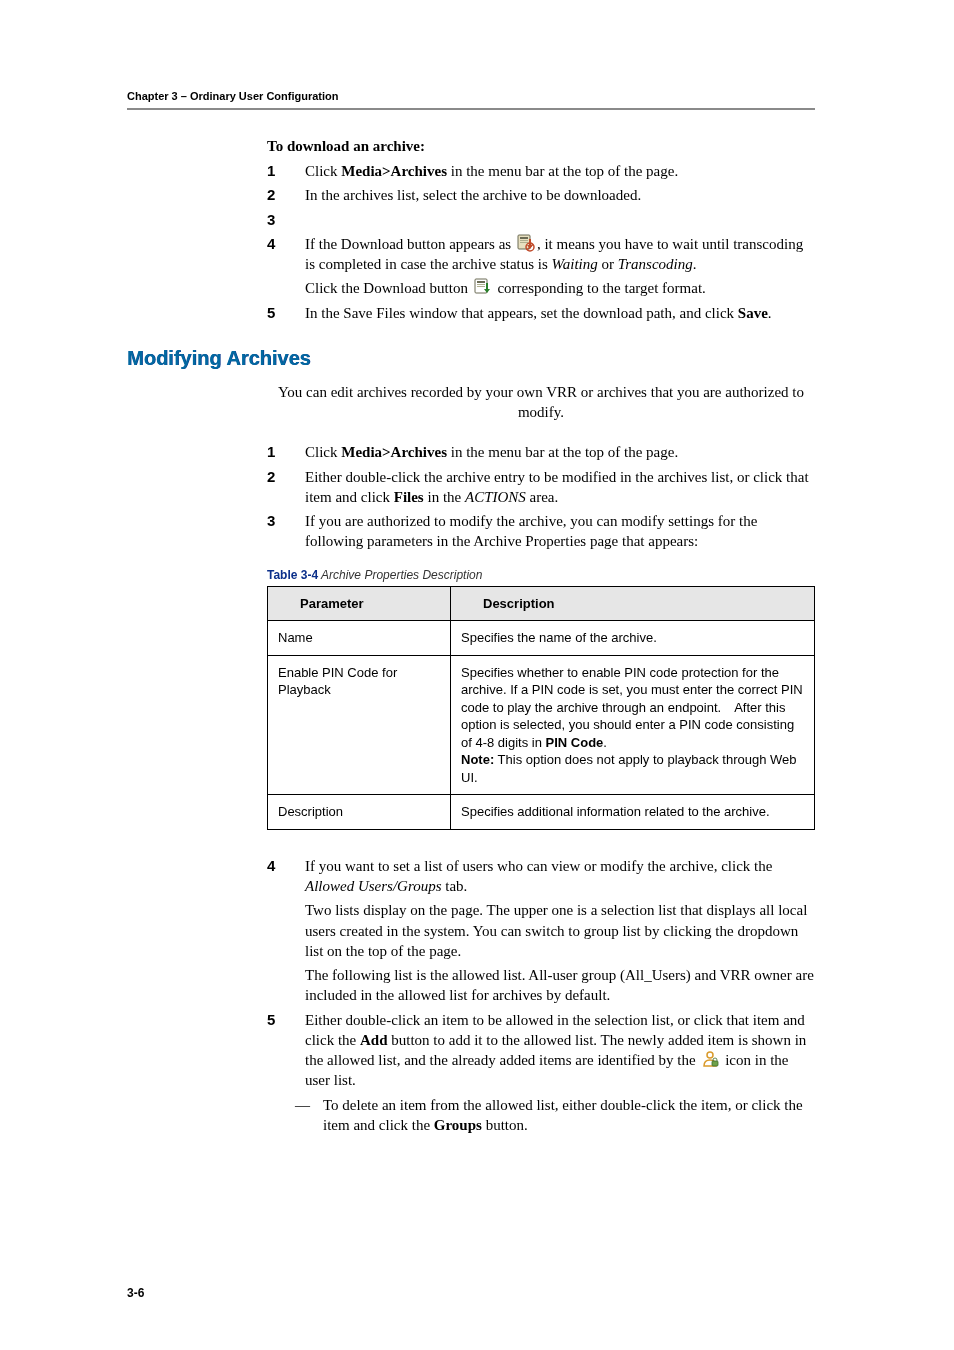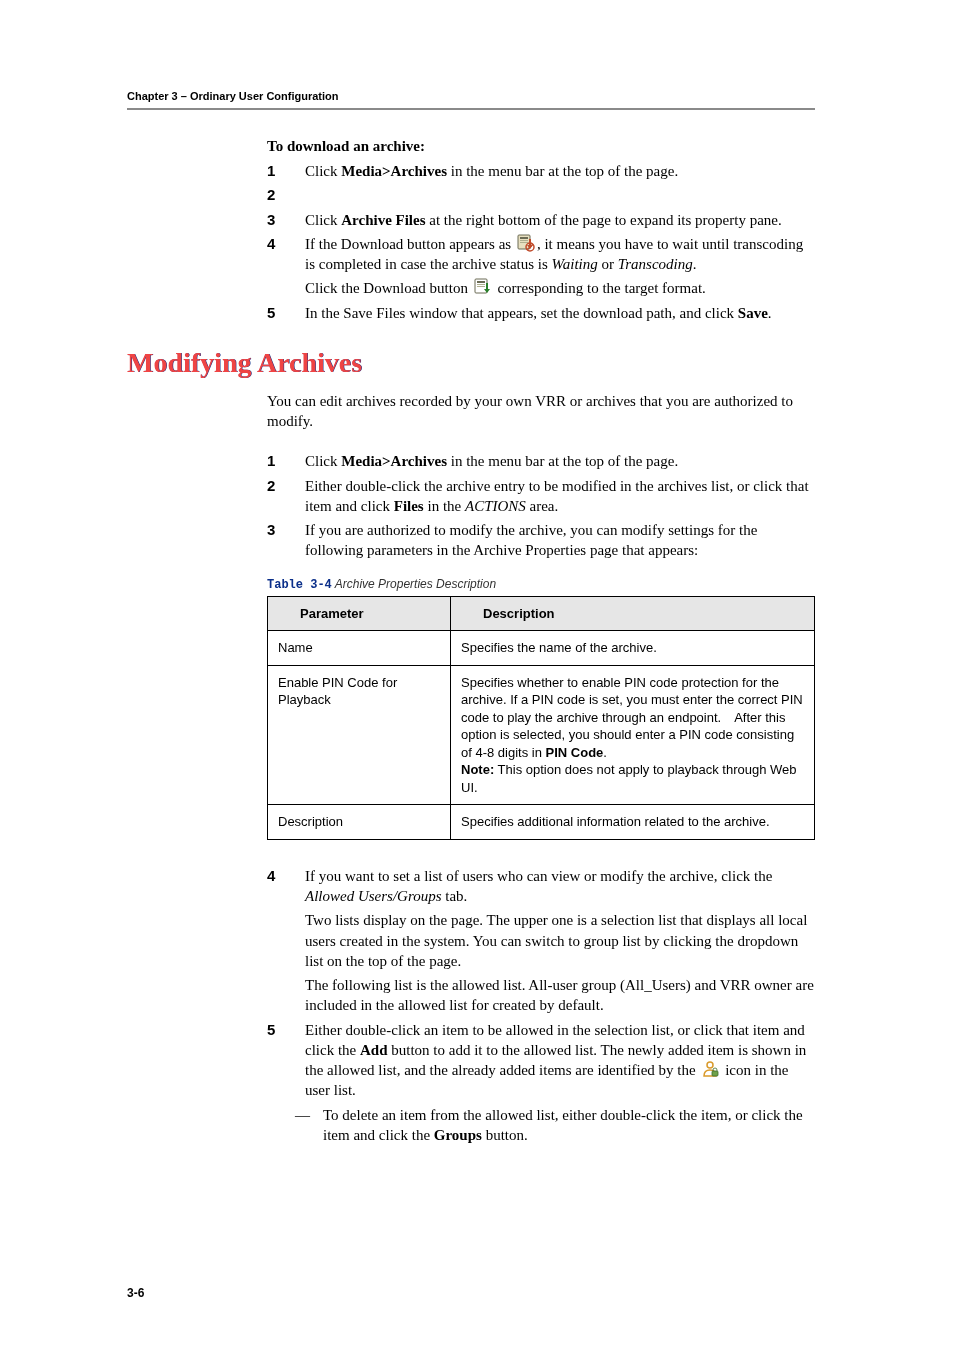--- a/index.html
+++ b/index.html
@@ -55,37 +55,36 @@
     flex: 0 0 28px;
   }
   ol.steps > li .step-body {
     flex: 1;
   }
   .step-body p {
     margin: 0 0 4px 10px;
   }
   .step-body p:last-child { margin-bottom: 0; }
   .section-title {
-    font-family: Liberation Serif, serif;
+    font-family: Liberation Sans, sans-serif;
     font-weight: 800;
-    color: #ef4444;
-    font-size: 28px;
+    color: #0369a1;
+    font-size: 20px;
     margin: 22px 0 6px 0;
     text-shadow: 0.5px 0 0 #0b2f8a;
   }
   .table-caption {
     font-family: Arial, Helvetica, sans-serif;
     font-size: 12px;
     margin: 14px 0 4px 0;
   }
   .table-caption .cap-strong {
     font-weight: bold;
     color: #0b2f8a;
     font-style: normal;
-    font-family: Liberation Mono, monospace;
   }
   .table-caption .cap-rest {
     font-style: italic;
     color: #333;
   }
   table.props {
     border-collapse: collapse;
     width: 100%;
     font-family: Arial, Helvetica, sans-serif;
     font-size: 13px;
@@ -143,26 +142,26 @@
     <p class="lead">To download an archive:</p>
     <ol class="steps" id="steps1">
         <li>
           <span class="num">1</span>
           <div class="step-body">
             <p>Click <b>Media&gt;Archives</b> in the menu bar at the top of the page.</p>
           </div>
         </li>
         <li>
           <span class="num">2</span>
+          <div class="step-body">
+            <p>In the archives list, select the archive to be downloaded.</p>
+          </div>
         </li>
         <li>
           <span class="num">3</span>
-          <div class="step-body">
-            <p>Click <b>Archive Files</b> at the right bottom of the page to expand its property pane.</p>
-          </div>
         </li>
         <li>
           <span class="num">4</span>
           <div class="step-body">
             <p>If the Download button appears as <svg class="icon-inline" width="18" height="18" viewBox="0 0 18 18">
                 <rect x="1" y="1" width="12" height="14" rx="1" fill="#e8e0c0" stroke="#6b6b55" stroke-width="1"></rect>
                 <rect x="3" y="3" width="8" height="2" fill="#6b6b55"></rect>
                 <rect x="3" y="6" width="8" height="1" fill="#b0b090"></rect>
                 <rect x="3" y="8" width="8" height="1" fill="#b0b090"></rect>
                 <path d="M12 5 L12 11 L10 11 L13 15 L16 11 L14 11 L14 5 Z" fill="#c04a2a"></path>
@@ -183,21 +182,21 @@
           <div class="step-body">
             <p>In the Save Files window that appears, set the download path, and click <b>Save</b>.</p>
           </div>
         </li>
       </ol>
   </div>
 
   <h2 class="section-title">Modifying Archives</h2>
 
   <div class="content-block">
-    <p style="margin:12px 0 18px 0; font-size:15px; line-height:1.35;">You can edit archives recorded by your own VRR or archives that you are authorized to modify.</p>
+    <p style="margin:12px 0 18px 0; font-size:15px; line-height:1.35;text-align:center;">You can edit archives recorded by your own VRR or archives that you are authorized to modify.</p>
 
     <ol class="steps" id="steps2a">
         <li>
           <span class="num">1</span>
           <div class="step-body">
             <p>Click <b>Media&gt;Archives</b> in the menu bar at the top of the page.</p>
           </div>
         </li>
         <li>
           <span class="num">2</span>
@@ -239,21 +238,21 @@
           </tr>
         </tbody>
     </table>
 
     <ol class="steps" id="steps2b">
         <li>
           <span class="num">4</span>
           <div class="step-body">
             <p>If you want to set a list of users who can view or modify the archive, click the <i>Allowed Users/Groups</i> tab.</p>
             <p>Two lists display on the page. The upper one is a selection list that displays all local users created in the system. You can switch to group list by clicking the dropdown list on the top of the page.</p>
-            <p>The following list is the allowed list. All-user group (All_Users) and VRR owner are included in the allowed list for created by default.</p>
+            <p>The following list is the allowed list. All-user group (All_Users) and VRR owner are included in the allowed list for archives by default.</p>
           </div>
         </li>
         <li>
           <span class="num">5</span>
           <div class="step-body">
             <p>Either double-click an item to be allowed in the selection list, or click that item and click the <b>Add</b> button to add it to the allowed list. The newly added item is shown in the allowed list, and the already added items are identified by the <svg class="icon-inline" width="18" height="18" viewBox="0 0 18 18">
                 <circle cx="9" cy="5" r="3" fill="none" stroke="#d99a2b" stroke-width="1.5"></circle>
                 <path d="M3 16 Q3 10 9 10 Q15 10 15 16 Z" fill="none" stroke="#d99a2b" stroke-width="1.5"></path>
                 <rect x="11" y="11" width="6" height="5" rx="1" fill="#6fa24a" stroke="#3d6b28" stroke-width="0.8"></rect>
                 <path d="M12 11 v-1 a2 2 0 0 1 4 0 v1" fill="none" stroke="#3d6b28" stroke-width="0.8"></path>

